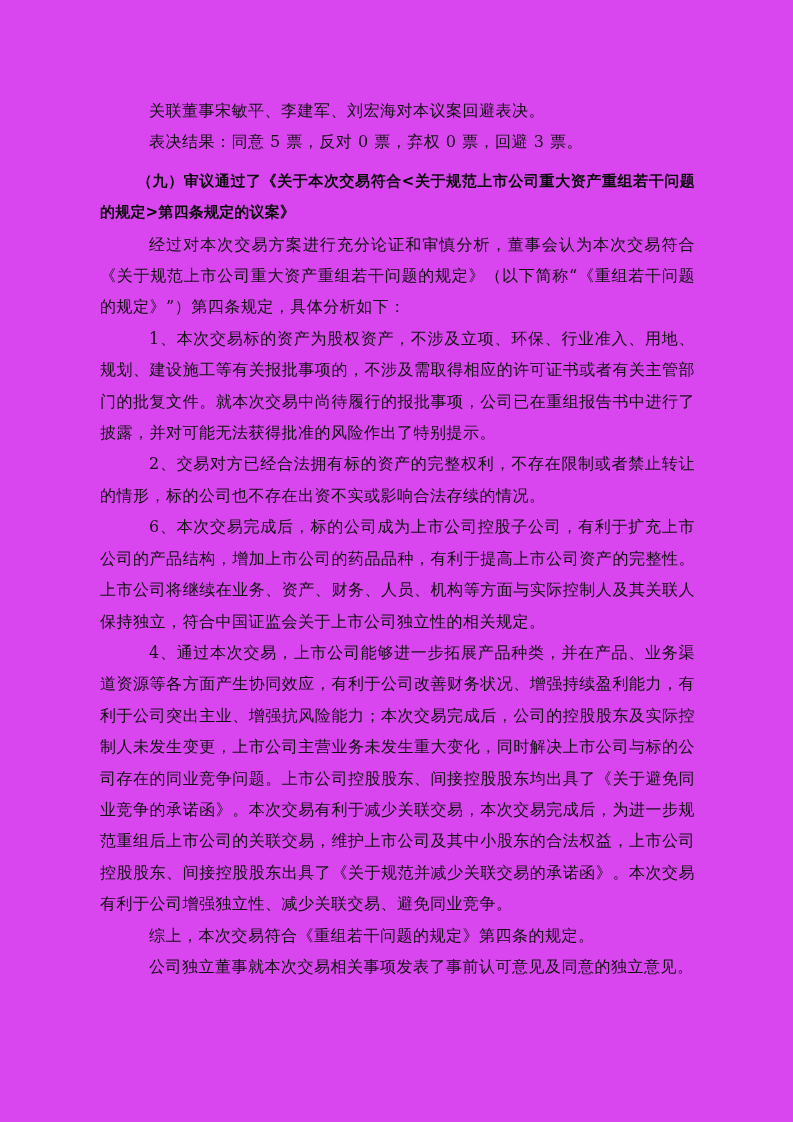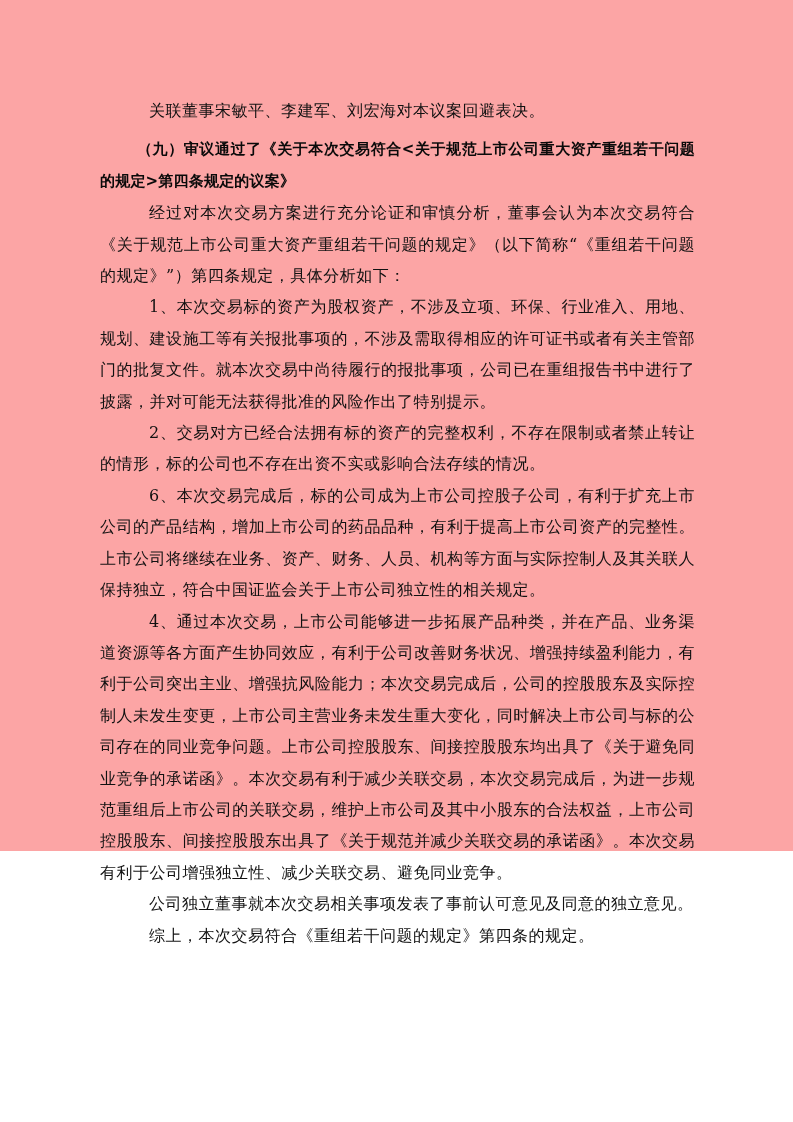--- a/index.html
+++ b/index.html
@@ -8,23 +8,23 @@
     background: #ffffff;
   }
   body {
     width: 793px;
     height: 1122px;
     overflow: hidden;
   }
   .page {
     box-sizing: border-box;
     width: 793px;
-    height: 851px;
+    height: 1122px;
     padding: 95px 98px 44px 100px;
-    background: #fca5a5;
+    background: #d946ef;
     color: #111111;
   }
   .doc-body {
     width: 595px;
   }
   p.body-para {
     margin: 0;
     font-family: "DejaVu Serif", "Liberation Serif", serif;
     font-size: 16px;
     line-height: 31.4px;
@@ -50,32 +50,33 @@
   }
 </style>
 </head>
 <body>
 
 <div class="page">
   <div class="doc-body">
 
     <p class="body-para">关联董事宋敏平、李建军、刘宏海对本议案回避表决。</p>
 
+    <p class="body-para">表决结果：同意 5 票，反对 0 票，弃权 0 票，回避 3 票。</p>
 
 
     <h3 class="section-heading">（九）审议通过了《关于本次交易符合&lt;关于规范上市公司重大资产重组若干问题的规定&gt;第四条规定的议案》</h3>
 
     <p class="body-para">经过对本次交易方案进行充分论证和审慎分析，董事会认为本次交易符合《关于规范上市公司重大资产重组若干问题的规定》（以下简称“《重组若干问题的规定》”）第四条规定，具体分析如下：</p>
 
     <p class="body-para">1、本次交易标的资产为股权资产，不涉及立项、环保、行业准入、用地、规划、建设施工等有关报批事项的，不涉及需取得相应的许可证书或者有关主管部门的批复文件。就本次交易中尚待履行的报批事项，公司已在重组报告书中进行了披露，并对可能无法获得批准的风险作出了特别提示。</p>
 
     <p class="body-para">2、交易对方已经合法拥有标的资产的完整权利，不存在限制或者禁止转让的情形，标的公司也不存在出资不实或影响合法存续的情况。</p>
 
     <p class="body-para">6、本次交易完成后，标的公司成为上市公司控股子公司，有利于扩充上市公司的产品结构，增加上市公司的药品品种，有利于提高上市公司资产的完整性。上市公司将继续在业务、资产、财务、人员、机构等方面与实际控制人及其关联人保持独立，符合中国证监会关于上市公司独立性的相关规定。</p>
 
     <p class="body-para">4、通过本次交易，上市公司能够进一步拓展产品种类，并在产品、业务渠道资源等各方面产生协同效应，有利于公司改善财务状况、增强持续盈利能力，有利于公司突出主业、增强抗风险能力；本次交易完成后，公司的控股股东及实际控制人未发生变更，上市公司主营业务未发生重大变化，同时解决上市公司与标的公司存在的同业竞争问题。上市公司控股股东、间接控股股东均出具了《关于避免同业竞争的承诺函》。本次交易有利于减少关联交易，本次交易完成后，为进一步规范重组后上市公司的关联交易，维护上市公司及其中小股东的合法权益，上市公司控股股东、间接控股股东出具了《关于规范并减少关联交易的承诺函》。本次交易有利于公司增强独立性、减少关联交易、避免同业竞争。</p>
 
+    <p class="body-para">综上，本次交易符合《重组若干问题的规定》第四条的规定。</p>
+
     <p class="body-para">公司独立董事就本次交易相关事项发表了事前认可意见及同意的独立意见。</p>
-
-    <p class="body-para">综上，本次交易符合《重组若干问题的规定》第四条的规定。</p>
 
   </div>
 </div>
 
 </body></html>

